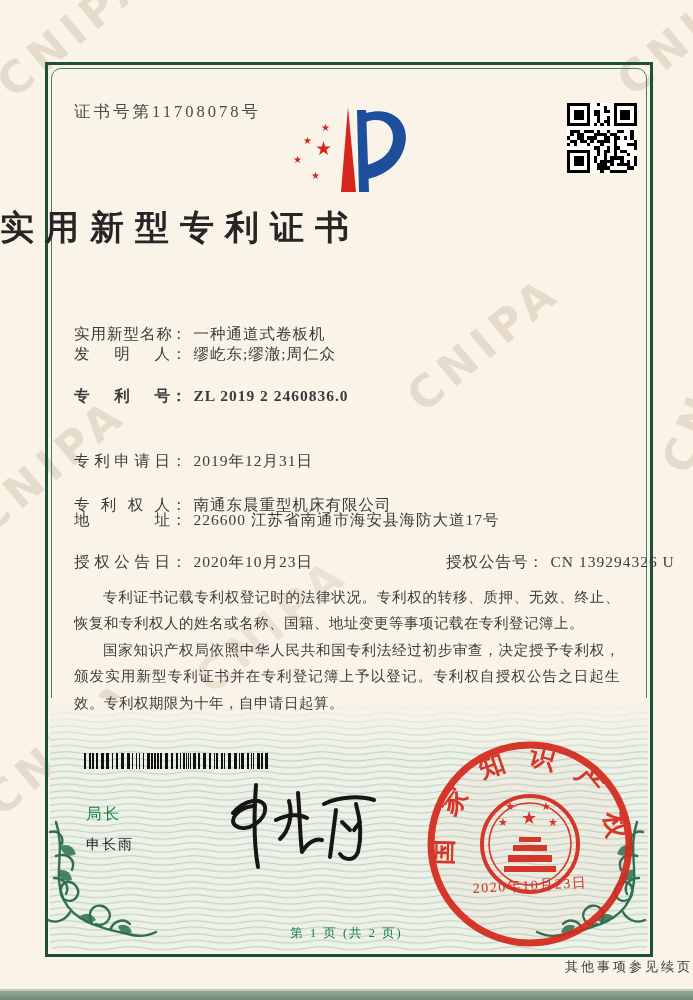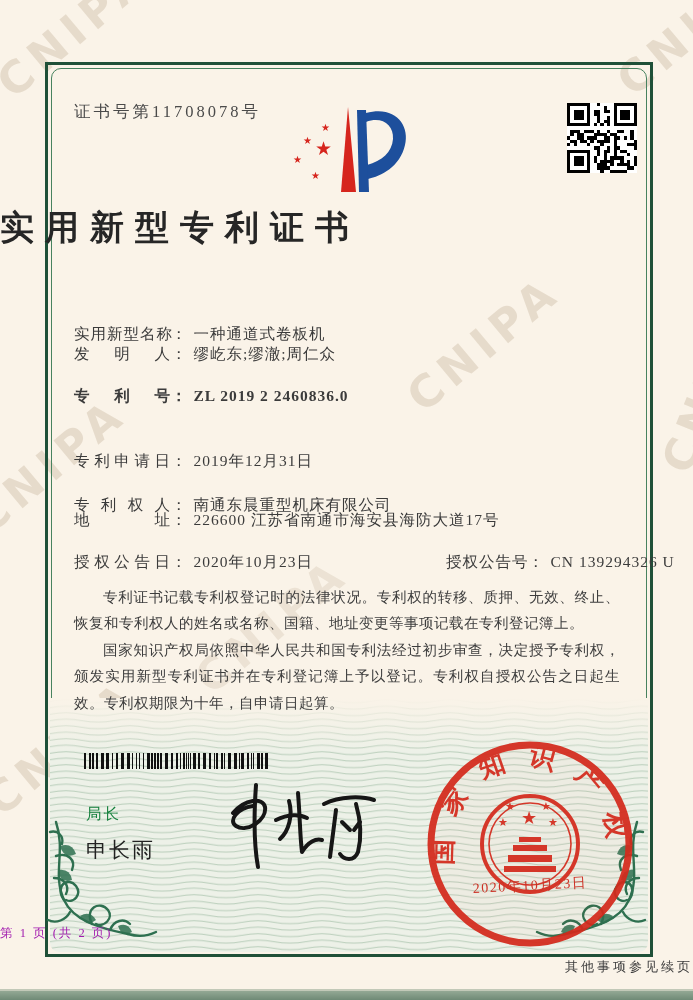--- a/index.html
+++ b/index.html
@@ -52,27 +52,27 @@
   
   .body-text{
     position:absolute;left:74px;top:584px;width:546px;
     font-size:14.5px;line-height:1.82;letter-spacing:0.5px;color:#3d3d3d;
     text-align:justify;z-index:4;
   }
   .body-text p{margin:0;text-indent:2em;}
   
   .barcode{position:absolute;left:84px;top:753px;z-index:5;}
   .chief-title{position:absolute;left:86px;top:804px;font-family:"Liberation Sans","DejaVu Sans",sans-serif;font-size:15.5px;color:#15803d;letter-spacing:2px;z-index:5;}
-  .chief-name{position:absolute;left:86px;top:836px;font-family:"Liberation Sans","DejaVu Sans",sans-serif;font-size:21px;color:#222;letter-spacing:2px;z-index:5;}
+  .chief-name{position:absolute;left:86px;top:836px;font-family:"Liberation Sans","DejaVu Sans",sans-serif;font-size:14px;color:#222;letter-spacing:2px;z-index:5;}
   .signature{position:absolute;left:203px;top:773px;z-index:6;}
   .seal{position:absolute;left:424px;top:738px;width:212px;height:212px;z-index:7;}
   .seal-arc-text{font-size:26px;font-weight:bold;letter-spacing:21px;fill:#d42a1c;font-family:"Liberation Serif",serif;}
   .seal-date{font-size:14px;letter-spacing:1.5px;fill:#cb2418;font-family:"Liberation Serif",serif;}
   
-  .page-num{position:absolute;left:0;right:0;top:925px;font-size:12.5px;letter-spacing:2px;color:#a21caf;z-index:5;}
+  .page-num{position:absolute;left:0;right:0;top:925px;text-align:center;font-size:12.5px;letter-spacing:2px;color:#15803d;z-index:5;}
   .note{position:absolute;left:0;right:0;top:958px;text-align:right;font-size:13px;letter-spacing:3px;color:#3c3c3c;z-index:3;}
   .page-edge1{position:absolute;left:0;right:0;bottom:9px;height:2px;background:#c2c9b8;z-index:2;}
   .page-edge2{position:absolute;left:0;right:0;bottom:0;height:9px;background:linear-gradient(#93a894,#6f8a76);z-index:2;}
   .ornament{position:absolute;z-index:3;}
   .logo{position:absolute;left:269px;top:97px;z-index:4;}
   .qr{position:absolute;left:567px;top:103px;z-index:4;}
 </style>
 </head>
 <body>
 

